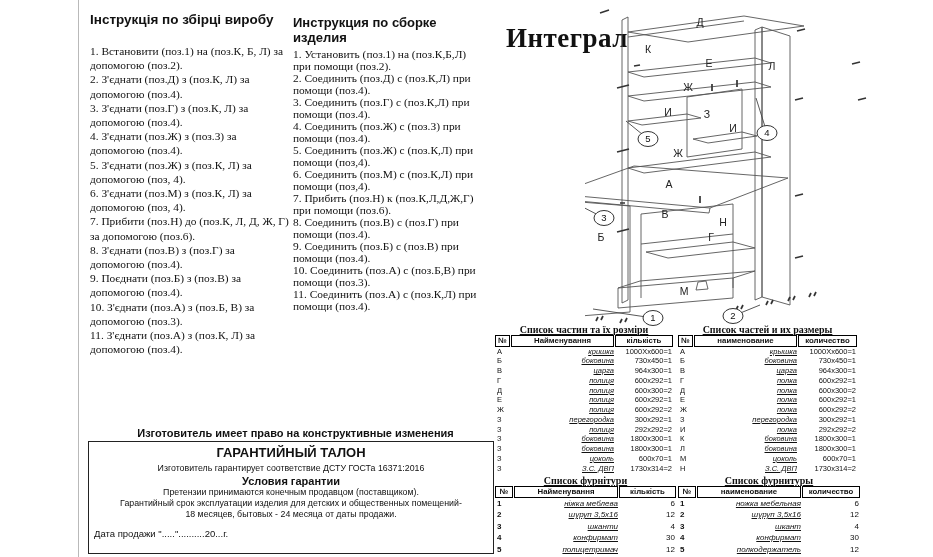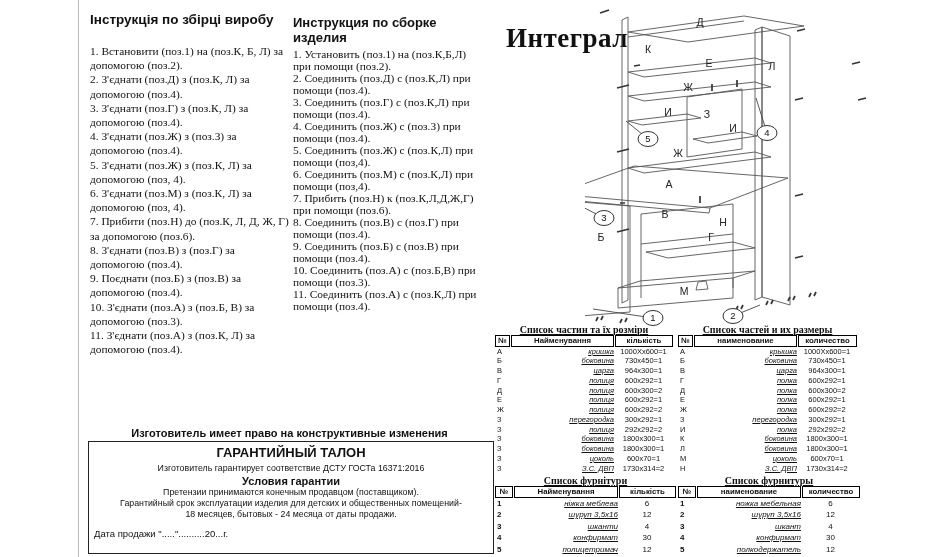--- a/index.html
+++ b/index.html
@@ -22,41 +22,41 @@
                  font-family:"Liberation Serif",serif;letter-spacing:0.5px;}
   svg.diagram{position:absolute;left:585px;top:5px;}
   .dlines{stroke:#555;stroke-width:0.9;fill:none;}
   .dticks{stroke:#333;stroke-width:1.7;fill:none;}
   .dlabels text{font-family:"Liberation Sans",sans-serif;font-size:10.5px;fill:#222;text-anchor:middle;}
   .dcallouts line{stroke:#444;stroke-width:0.9;}
   .dcallouts ellipse{fill:#fff;stroke:#333;stroke-width:1;}
   .dcallouts text{font-family:"Liberation Sans",sans-serif;font-size:9.5px;fill:#111;text-anchor:middle;}
 
   
-  .note{position:absolute;left:85px;top:427px;width:409px;text-align:center;
+  .note{position:absolute;left:91px;top:427px;width:409px;text-align:center;
         font-family:"Liberation Sans",sans-serif;font-size:11px;font-weight:bold;}
   .warranty{position:absolute;left:88px;top:441px;width:404px;height:111px;border:1.5px solid #222;
             font-family:"Liberation Sans",sans-serif;text-align:center;}
   .w-title{margin-top:3px;font-size:13px;font-weight:bold;}
   .w-line1{margin-top:3px;font-size:8.8px;}
   .w-sub{margin-top:2px;font-size:11px;font-weight:bold;}
   .w-lines .w-line{font-size:8.8px;line-height:11px;margin:0;}
   .w-date{position:absolute;left:5px;bottom:14px;font-size:9.5px;}
   .w-addr{position:absolute;left:250px;bottom:6px;width:190px;text-align:center;font-size:9.5px;line-height:13px;}
 
   
   .tbl{position:absolute;font-family:"Liberation Sans",sans-serif;}
   .tbl-title{text-align:center;font-size:10px;font-weight:bold;text-decoration:underline;
              font-family:"Liberation Serif",serif;white-space:nowrap;}
   .tbl table{border-collapse:separate;border-spacing:1.5px 0;width:100%;table-layout:fixed;}
   .tbl th{border:1px solid #000;font-size:7.8px;font-weight:bold;padding:0 1px;line-height:9.5px;overflow:hidden;white-space:nowrap;}
   .tbl td{padding:0;overflow:hidden;white-space:nowrap;}
   .tbl td.c0{text-align:left;padding-left:2px;}
   .tbl td.c1{text-align:right;font-style:italic;text-decoration:underline;}
-  .tbl td.c2{text-align:center;padding-right:1px;margin-top:21px;}
+  .tbl td.c2{text-align:right;padding-right:1px;margin-top:21px;}
   .parts td{font-size:7.5px;line-height:9.75px;}
   .parts th.h0,.parts col.w0{width:15px;}
   .parts col.w1{width:103px;}
   .hw td{font-size:8px;line-height:11.5px;}
   .hw td.c0{font-weight:bold;}
   .hw col.w0{width:18px;}
   .hw col.w1{width:104px;}
   .parts-ua{left:494px;top:324px;width:180px;}
   .parts-ru{left:677px;top:324px;width:181px;}
   .hw-ua{left:494px;top:475px;width:183px;}

